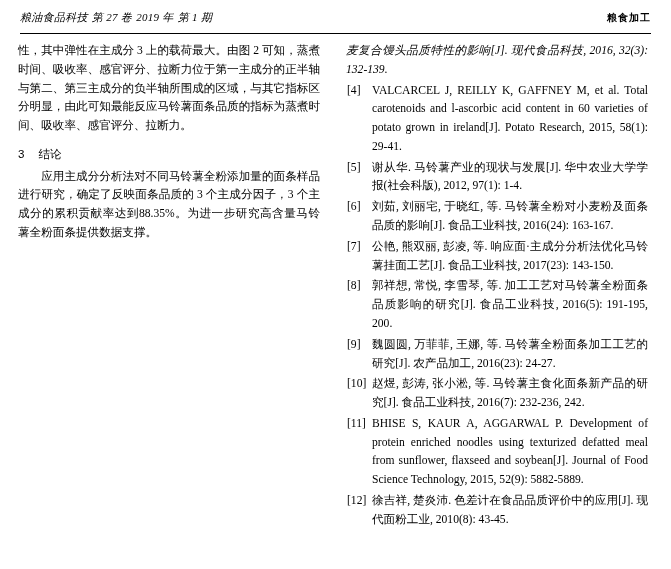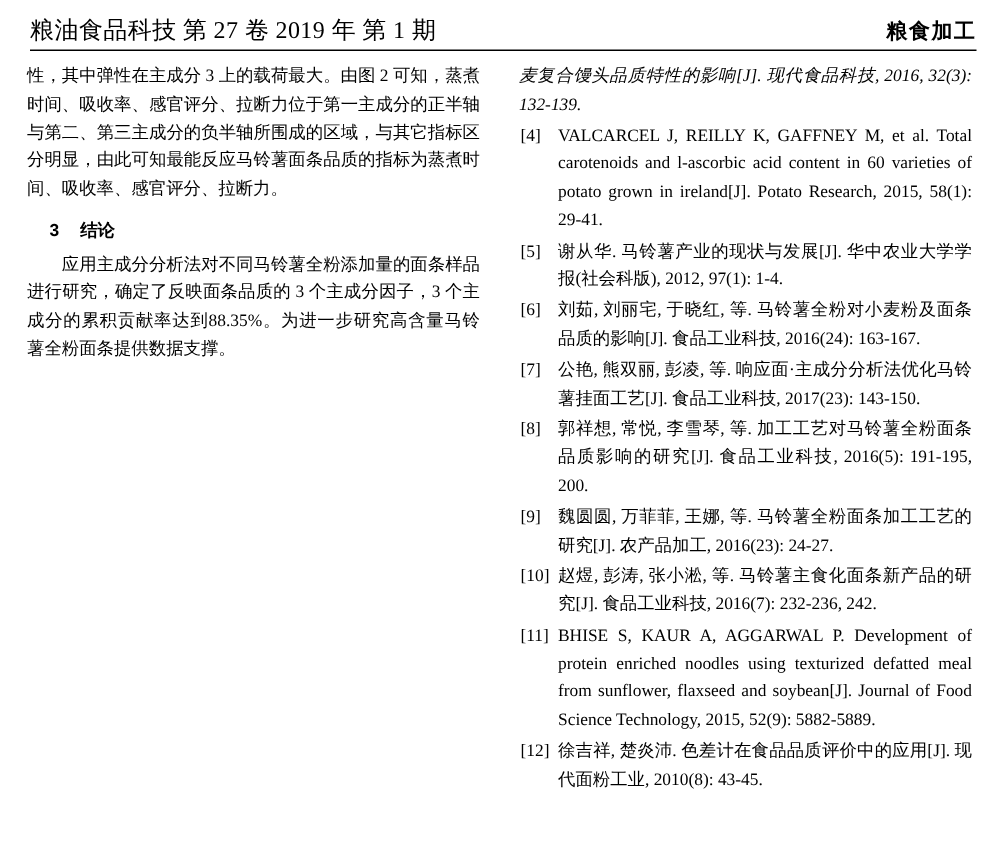--- a/index.html
+++ b/index.html
@@ -25,29 +25,30 @@
   
   .header {
     display: flex;
     align-items: baseline;
     justify-content: space-between;
     height: 22px;
     padding: 0 2px;
   }
   .header-left {
     font-family: "Liberation Serif", serif;
-    font-size: 16px;
+    font-size: 11px;
     letter-spacing: 0.3px;
     white-space: nowrap;
+    font-style: italic;
   }
   .header-left .sep { display: inline-block; width: 4px; }
   .header-right {
     font-family: "Liberation Sans", sans-serif;
     font-weight: bold;
-    font-size: 14px;
+    font-size: 10px;
     letter-spacing: 1px;
   }
   .rule {
     border: 0;
     border-top: 1px solid #000;
     margin: 1px 2px 8px 2px;
   }
   
   .columns {
     display: flex;
@@ -61,23 +62,23 @@
     font-size: 11.6px;
     line-height: 1.62;
     text-align: justify;
     text-justify: inter-ideograph;
   }
   .body-par {
     margin: 0 0 1px 0;
   }
   .indent { text-indent: 2em; }
   .sec-head {
-    margin: 9px 0 4px 15px;
+    margin: 9px 0 4px 0;
     font-family: "Liberation Sans", "DejaVu Sans", sans-serif;
-    font-weight: bold;
+    font-weight: normal;
     font-size: 12.4px;
     line-height: 1.4;
   }
   .sec-head .num { margin-right: 14px; }
   
   .ref-list {
     margin: 0;
     padding: 0;
     list-style: none;
   }

